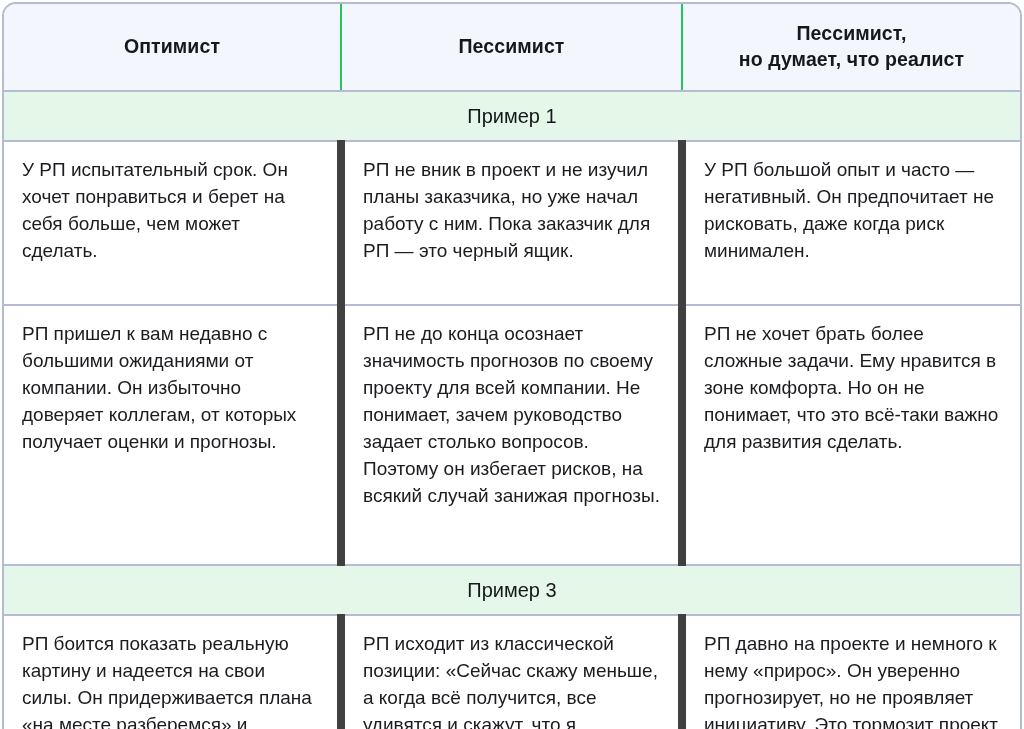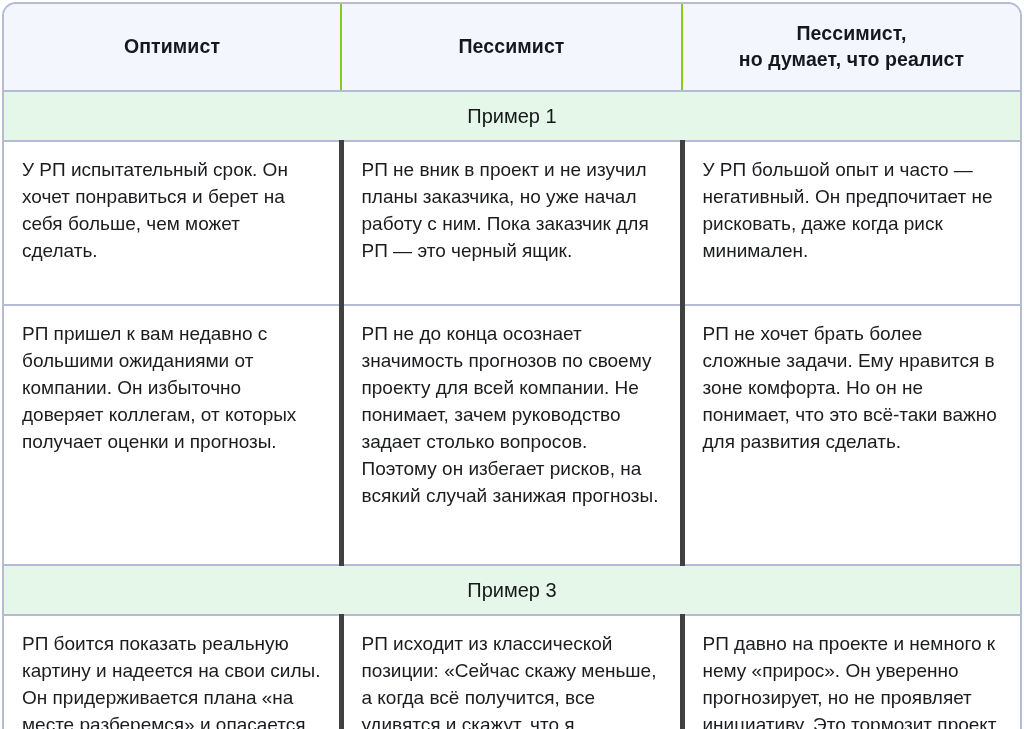--- a/index.html
+++ b/index.html
@@ -34,21 +34,21 @@
     table-layout: fixed;
   }
 
   .comparison-table col.c1 { width: 337px; }
   .comparison-table col.c2 { width: 341px; }
   .comparison-table col.c3 { width: 338px; }
 
   
   .header-row th {
     background: #f4f6fd;
-    border-right: 2px solid #84cc16;
+    border-right: 2px solid #22c55e;
     border-bottom: 2px solid #b5bbd3;
     height: 74px;
     padding: 6px 14px;
     text-align: center;
     vertical-align: middle;
     font-size: 19.5px;
     font-weight: 600;
     line-height: 1.32;
     color: #16181d;
     letter-spacing: 0.1px;
@@ -65,21 +65,21 @@
     font-size: 20px;
     font-weight: 400;
     line-height: 1.3;
     color: #17181c;
     padding: 4px 10px;
   }
 
   
   .data-row td {
     background: #ffffff;
-    border-right: 5px solid #404040;
+    border-right: 8px solid #404040;
     border-bottom: 2px solid #b5bbd3;
     vertical-align: top;
     padding: 15px 18px 16px 18px;
     font-size: 19px;
     line-height: 1.42;
     color: #1b1c20;
     word-break: normal;
     overflow-wrap: break-word;
     hyphens: none;
   }

